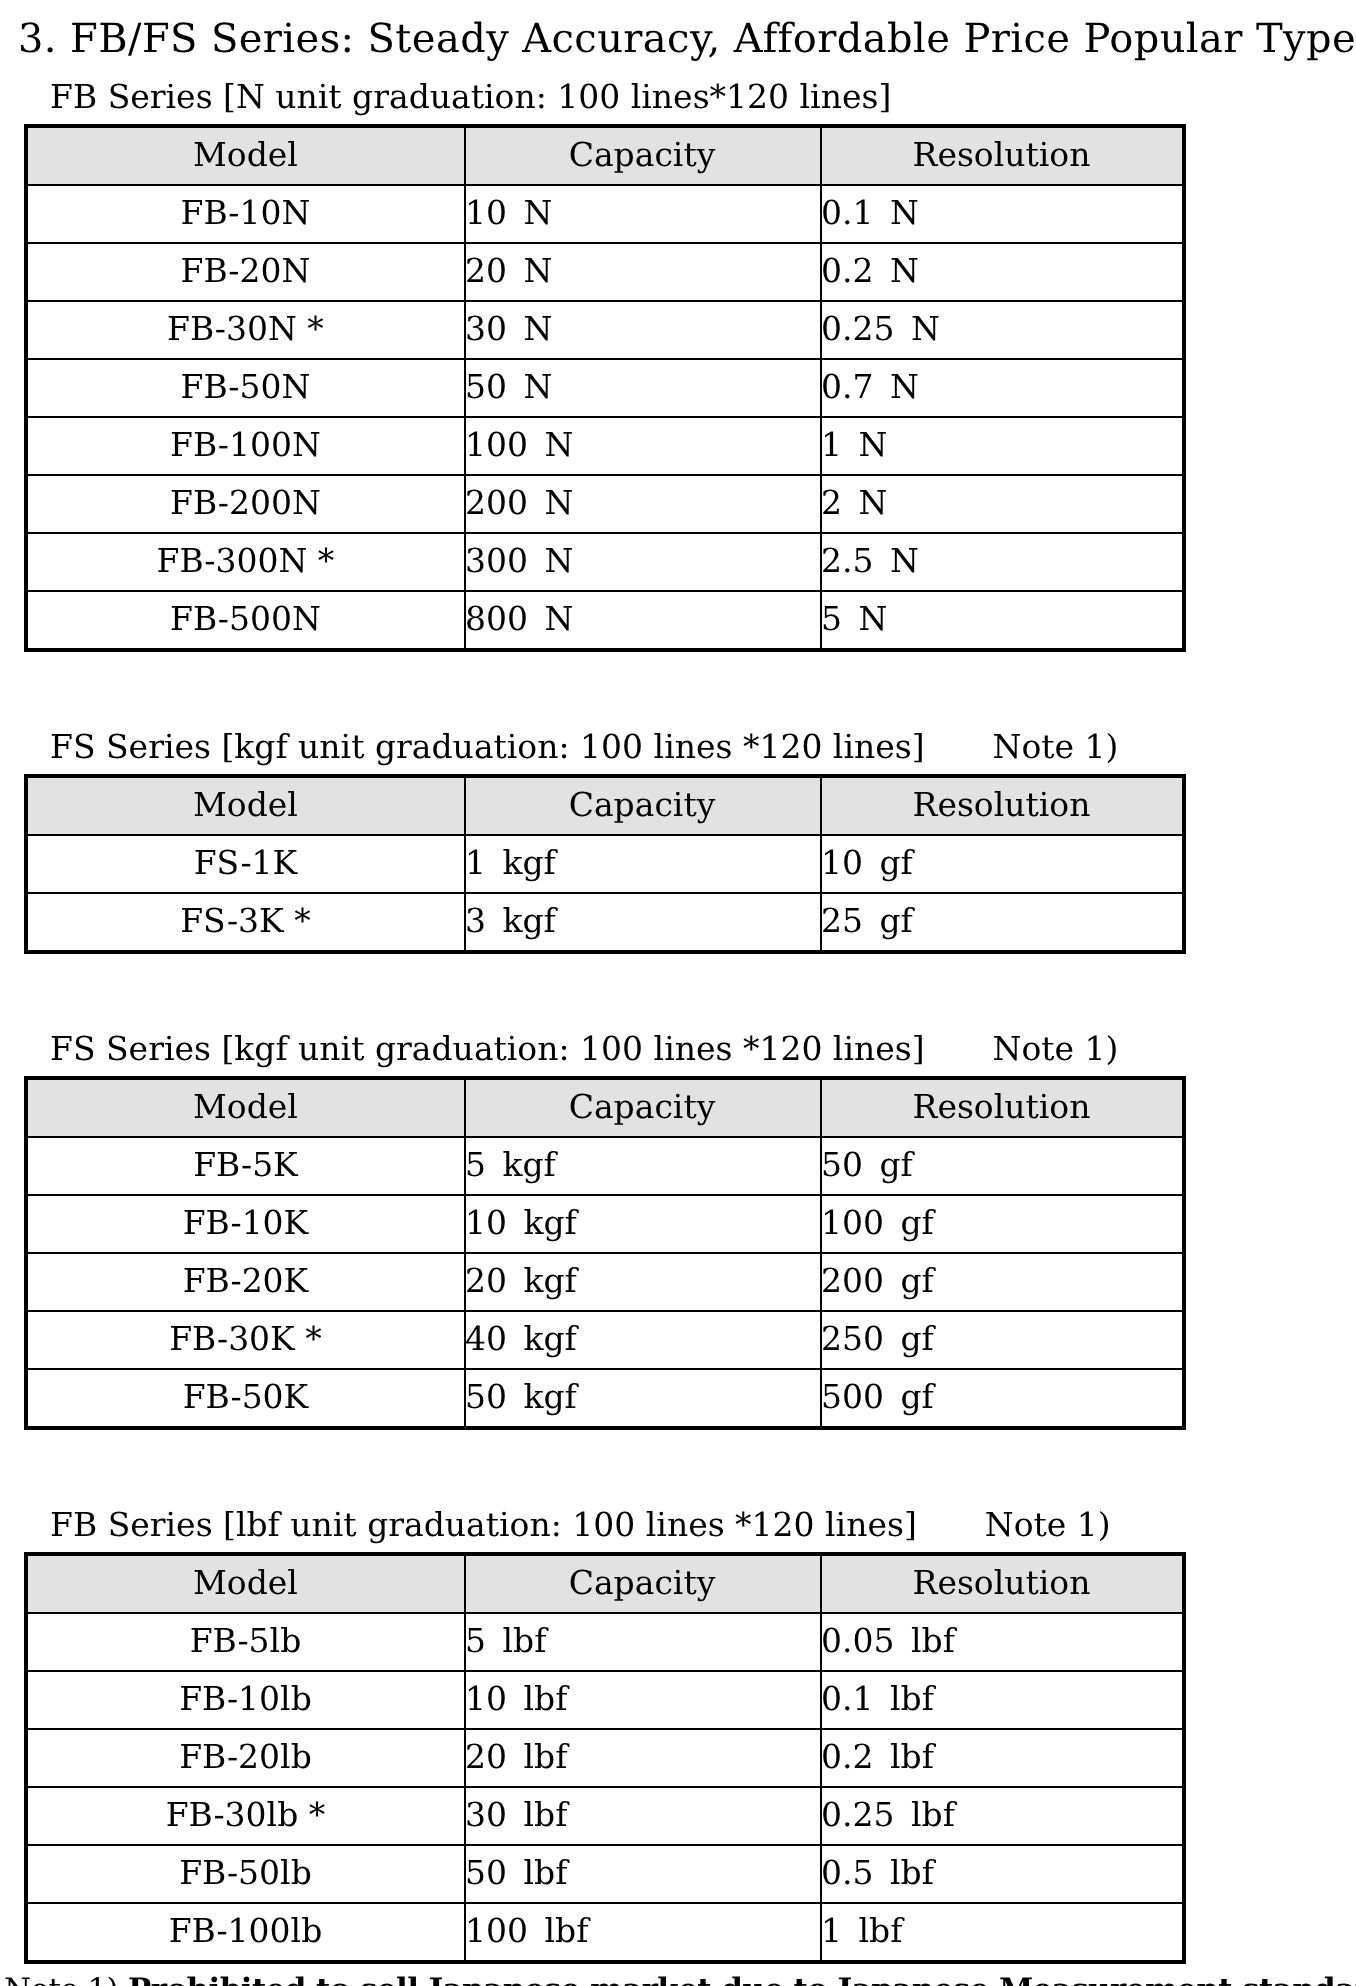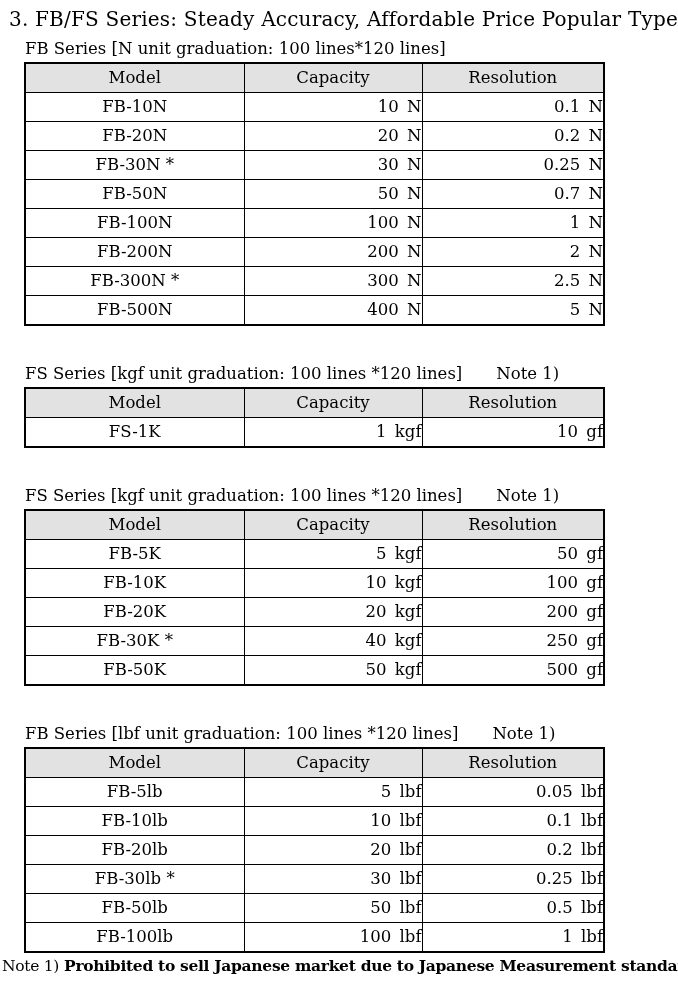--- a/index.html
+++ b/index.html
@@ -22,42 +22,42 @@
     font-weight: 400;
     margin: 38px 0 4px 25px;
     white-space: nowrap;
   }
   .subtitle.first { margin-top: 8px; }
   .note-ref { margin-left: 34px; }
   table.spec {
     border-collapse: collapse;
     table-layout: fixed;
     width: 579px;
-    margin-left: 24px;
+    margin-left: 12px;
     border: 2px solid #000000;
   }
   table.spec col.c1 { width: 219px; }
   table.spec col.c2 { width: 178px; }
   table.spec col.c3 { width: 182px; }
   table.spec th, table.spec td {
     border: 1px solid #000000;
     font-size: 16.5px;
     font-weight: 400;
     height: 28px;
     line-height: 28px;
     padding: 0;
     overflow: hidden;
     white-space: nowrap;
   }
   table.spec th {
     background: #e2e2e2;
     text-align: center;
   }
   td.model { text-align: center; padding-left: 8px; }
-  td.num   { text-align: right; padding-right: 17px; }
+  td.num   { padding-right: 17px; }
   .footnote {
     font-size: 15.5px;
     margin: 3px 0 0 2px;
     letter-spacing: -0.3px;
     white-space: nowrap;
   }
   .footnote .fn-text { font-weight: 700; margin-left: 5px; }
 </style>
 </head>
 <body>
@@ -109,21 +109,21 @@
       <td class="num">200 N</td>
       <td class="num">2 N</td>
     </tr>
     <tr>
       <td class="model">FB-300N *</td>
       <td class="num">300 N</td>
       <td class="num">2.5 N</td>
     </tr>
     <tr>
       <td class="model">FB-500N</td>
-      <td class="num">400 N</td>
+      <td class="num">800 N</td>
       <td class="num">5 N</td>
     </tr>
   </tbody>
 </table>
 
 <p class="subtitle"><span>FS Series [kgf unit graduation: 100 lines *120 lines]</span><span class="note-ref">Note 1)</span></p>
 <table class="spec">
   <colgroup>
       <col class="c1">
       <col class="c2">
@@ -135,20 +135,25 @@
       <th>Capacity</th>
       <th>Resolution</th>
     </tr>
   </thead>
   <tbody>
     <tr>
       <td class="model">FS-1K</td>
       <td class="num">1 kgf</td>
       <td class="num">10 gf</td>
     </tr>
+    <tr>
+      <td class="model">FS-3K *</td>
+      <td class="num">3 kgf</td>
+      <td class="num">25 gf</td>
+    </tr>
   </tbody>
 </table>
 
 <p class="subtitle"><span>FS Series [kgf unit graduation: 100 lines *120 lines]</span><span class="note-ref">Note 1)</span></p>
 <table class="spec">
   <colgroup>
       <col class="c1">
       <col class="c2">
       <col class="c3">
     </colgroup>

